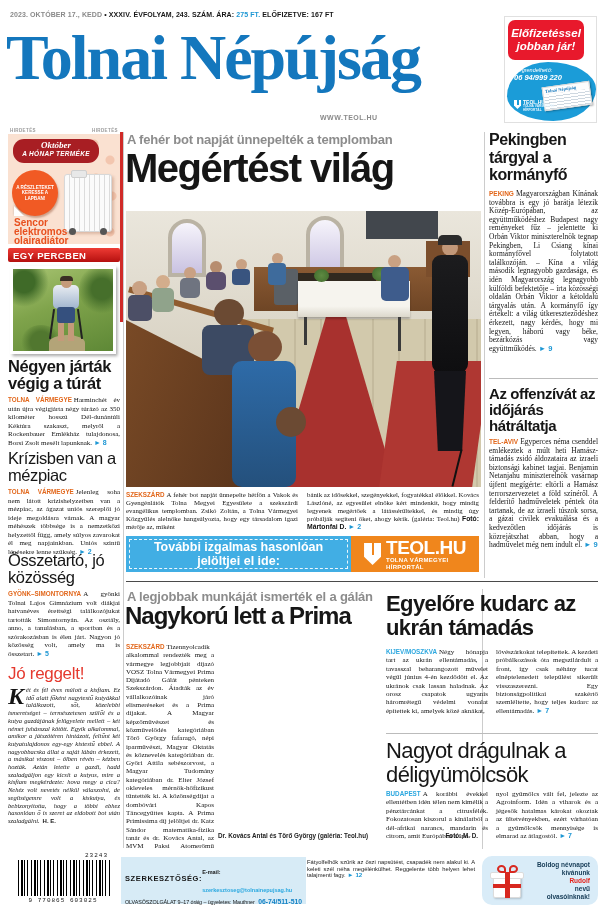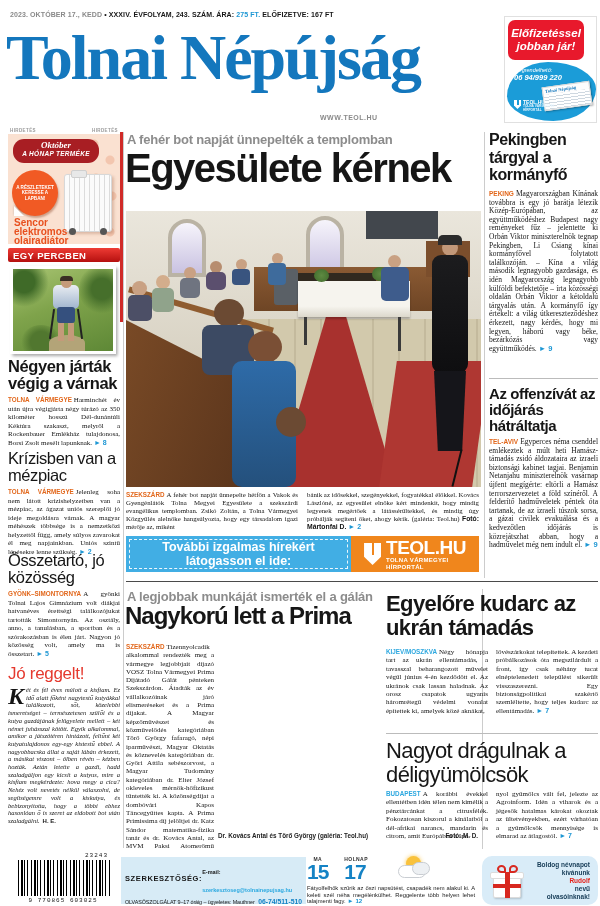--- a/index.html
+++ b/index.html
@@ -183,21 +183,21 @@
     <div class="ph-abs head" style="left:48px;top:8px;width:11px;height:11px;background:#C49A7A"></div>
     <div class="ph-abs" style="left:47px;top:7px;width:13px;height:5px;border-radius:4px 4px 0 0;background:#3a2e24"></div>
     <div class="ph-abs" style="left:44px;top:38px;width:18px;height:16px;background:#35507E;border-radius:3px"></div>
     <div class="ph-abs" style="left:45px;top:54px;width:6px;height:18px;background:#C49A7A"></div>
     <div class="ph-abs" style="left:55px;top:54px;width:6px;height:18px;background:#C49A7A"></div>
     <div class="ph-abs" style="left:38px;top:40px;width:1.5px;height:30px;background:#222;transform:rotate(8deg)"></div>
     <div class="ph-abs" style="left:66px;top:40px;width:1.5px;height:30px;background:#222;transform:rotate(-8deg)"></div>
   </div>
 </div>
 
-<div class="abs hl" style="left:8px;top:358px;width:114px;font-size:16.5px;font-weight:bold;line-height:17px">Négyen járták végig a várnak</div>
+<div class="abs hl" style="left:8px;top:358px;width:114px;font-size:16.5px;font-weight:bold;line-height:17px">Négyen járták végig a túrát</div>
 <div class="abs bodytxt" style="left:8px;top:396px;width:112px;font-size:7px;line-height:8.5px">
   <span class="tag tag-orange" style="font-size:6.3px">TOLNA VÁRMEGYE</span><span>Harminchét év után újra végigjárta négy túrázó az 350 kilométer hosszú Dél-dunántúli Kéktúra szakaszt, melyről a Rockenbauer Emlékház tulajdonosa, Borsi Zsolt mesélt lapunknak.</span><span class="pref" style="font-size:7px">► 8</span>
 </div>
 
 <div class="abs hl" style="left:8px;top:450px;width:114px;font-size:16.5px;font-weight:400;line-height:17px">Krízisben van a mézpiac</div>
 <div class="abs bodytxt" style="left:8px;top:488px;width:112px;font-size:7px;line-height:8.5px">
   <span class="tag tag-orange" style="font-size:6.3px">TOLNA VÁRMEGYE</span><span>Jelenleg soha nem látott krízishelyzetben van a mézpiac, az ágazat uniós szereplői jó ideje megoldásra várnak. A magyar méhészek többsége is a nemzetközi helyzettől függ, amely súlyos zavarokat él meg napjainkban. Uniós szintű lépésekre lenne szükség.</span><span class="pref" style="font-size:7px">► 2</span>
 </div>
 
 <div class="abs hl" style="left:8px;top:552px;width:114px;font-size:16.5px;font-weight:400;line-height:17px">Összetartó, jó közösség</div>
@@ -212,21 +212,21 @@
 
 <div class="abs" style="left:8px;top:852px;width:110px;height:52px">
   <div class="bc-num" style="text-align:right;padding-right:10px">23243</div>
   <div class="barcode" style="margin:1px 8px 0 10px;height:36px"></div>
   <div class="bc-num" style="text-align:center;margin-top:1px">9 770865 603025</div>
 </div>
 
 <div class="abs vline" style="left:123px;top:132px;height:716px"></div>
 
 <div class="abs kicker" style="left:127px;top:132px;font-size:13px">A fehér bot napját ünnepelték a templomban</div>
-<div class="abs hl" style="left:125px;top:148px;font-size:40px;font-weight:bold;letter-spacing:-1.5px">Egyesülete kérnek</div>
+<div class="abs hl" style="left:125px;top:148px;font-size:40px;font-weight:bold;letter-spacing:-1.5px">Megértést világ</div>
 
 <div class="abs photo" style="left:126px;top:211px;width:355px;height:276px;background:linear-gradient(180deg,#EAE6DC 0%,#D8D2C3 55%,#CFC7B5 100%)">
   <div class="ph-abs" style="left:42px;top:8px;width:38px;height:58px;border:4px solid #BAB3A4;border-radius:19px 19px 0 0;background:linear-gradient(180deg,#F6F4FB,#C9C2E1)"></div>
   <div class="ph-abs" style="left:180px;top:5px;width:38px;height:60px;border:4px solid #BAB3A4;border-radius:19px 19px 0 0;background:linear-gradient(180deg,#F6F4FB,#CCC5E3)"></div>
   <div class="ph-abs" style="left:240px;top:0;width:72px;height:28px;background:#42474D"></div>
   <div class="ph-abs" style="left:128px;top:56px;width:182px;height:44px;background:linear-gradient(180deg,#8A5A33,#6E4525)"></div>
   <div class="ph-abs" style="left:170px;top:62px;width:80px;height:30px;background:#31291f"></div>
   <div class="ph-abs" style="left:300px;top:30px;width:44px;height:36px;background:#7B4E2C"></div>
   <div class="ph-abs" style="left:118px;top:108px;width:237px;height:168px;background-image:repeating-linear-gradient(90deg,#D2C9AC 0 24px,#C4BA9D 24px 26px),repeating-linear-gradient(0deg,rgba(210,201,172,.7) 0 18px,rgba(176,166,140,.8) 18px 20px)"></div>
   <div class="ph-abs" style="left:150px;top:104px;width:120px;height:172px;background:#A8312E;clip-path:polygon(42% 0,58% 0,100% 100%,0 100%)"></div>
@@ -276,22 +276,22 @@
   <div class="bodytxt cap" style="width:172px">
     <span>bánik az idősekkel, szegényekkel, fogyatékkal élőkkel. Kovács Lászlóné, az egyesület elnöke kért mindenkit, hogy mindig legyenek megértőek a látássérültekkel, és mindig úgy próbálják segíteni őket, ahogy kérik. (galéria: Teol.hu)</span>
     <span class="capcredit">Fotó: Mártonfai D.</span><span class="pref" style="font-size:7px">► 2</span>
   </div>
 </div>
 
 <div class="abs" style="left:126px;top:536px;width:353px;height:36px;display:flex">
   <div class="banner-blue" style="flex:1">
     <div class="banner-dash"></div>
     <div class="banner-blue-text">
-      <div>További izgalmas hírekért</div>
-      <div>látogasson el ide:</div>
+      <div>További izgalmas hasonlóan</div>
+      <div>jelöltjei el ide:</div>
     </div>
   </div>
   <div class="banner-orange" style="width:128px">
     <div class="shield" style="width:17px;height:22px">
         <div class="shield-slit"></div>
       </div>
     <div>
       <div class="teol-word" style="font-size:19px">TEOL.HU</div>
       <div class="teol-tag">TOLNA VÁRMEGYEI</div>
       <div class="teol-tag">HÍRPORTÁL</div>
@@ -358,35 +358,20 @@
     <span class="ed-mail">szerkesztoseg@tolnainepujsag.hu</span></span>
   </div>
   <div class="ed-row">
     <span class="ed-text">OLVASÓSZOLGÁLAT 9–17 óráig – ügyeletes: Mauthner Ilona</span>
     <span class="ed-phone">06-74/511-510</span>
   </div>
 
 </div>
 
 <div class="abs" style="left:307px;top:856px;width:168px">
-  <div style="display:flex;gap:16px;align-items:flex-start">
-    <div>
-      <div class="wx-label">MA</div>
-      <div class="wx-temp">15</div>
-    </div>
-    <div>
-      <div class="wx-label">HOLNAP</div>
-      <div class="wx-temp">17</div>
-    </div>
-    <div style="position:relative;width:40px;height:26px;margin-left:14px">
-      <div class="abs" style="left:8px;top:0;width:15px;height:15px;border-radius:50%;background:#F9C23C;box-shadow:0 0 4px rgba(249,194,60,.9)"></div>
-      <div class="abs" style="left:0;top:9px;width:28px;height:13px;border-radius:10px;background:#fff;border:1px solid #c9cdd2"></div>
-      <div class="abs" style="left:14px;top:6px;width:18px;height:13px;border-radius:10px;background:#EDF0F3;border:1px solid #c9cdd2"></div>
-    </div>
-  </div>
   <div class="wx-text" style="margin-top:3px">
     <span>Fátyolfelhők szűrik az őszi napsütést, csapadék nem alakul ki. A keleti szél néha megélénkülhet. Reggelente több helyen lehet talajmenti fagy.</span><span class="pref" style="font-size:6.2px">► 12</span>
   </div>
 </div>
 
 <div class="abs namebox" style="left:482px;top:856px;width:116px;height:49px">
   <div class="abs" style="left:8px;top:8px;width:34px;height:36px">
     <div class="abs" style="left:3px;top:12px;width:28px;height:22px;background:#fff;border:1px solid #dcdcdc;border-radius:2px;box-shadow:1px 1px 2px rgba(0,0,0,.18)"></div>
     <div class="abs" style="left:0;top:8px;width:34px;height:7px;background:#fff;border:1px solid #dcdcdc;border-radius:2px"></div>
     <div class="abs" style="left:15px;top:8px;width:5px;height:26px;background:#D8281F"></div>

